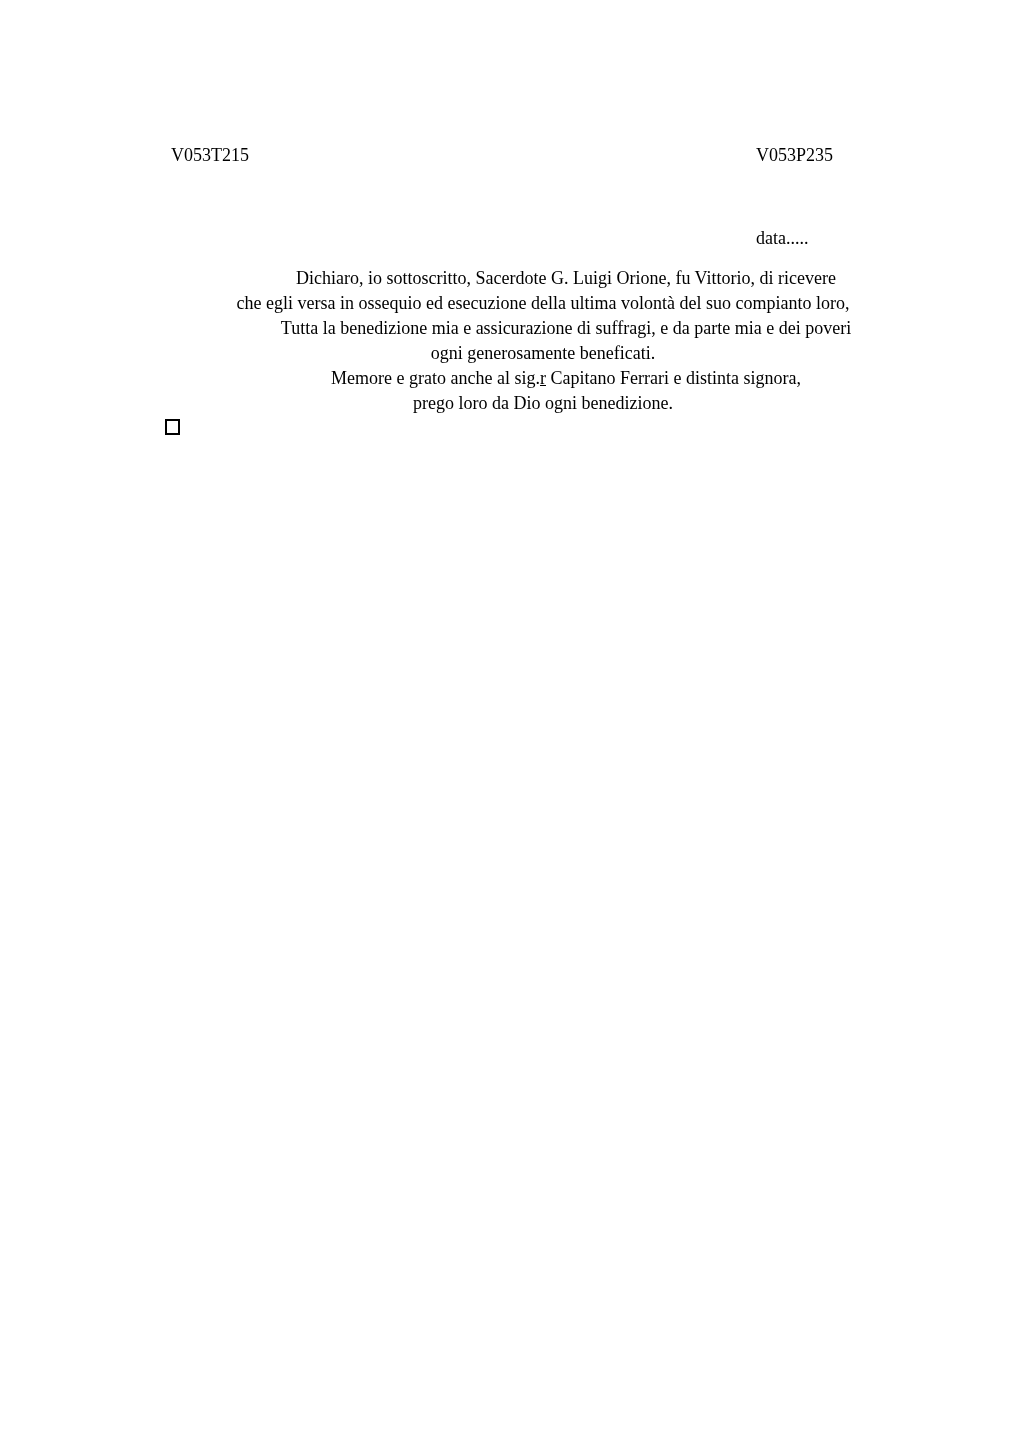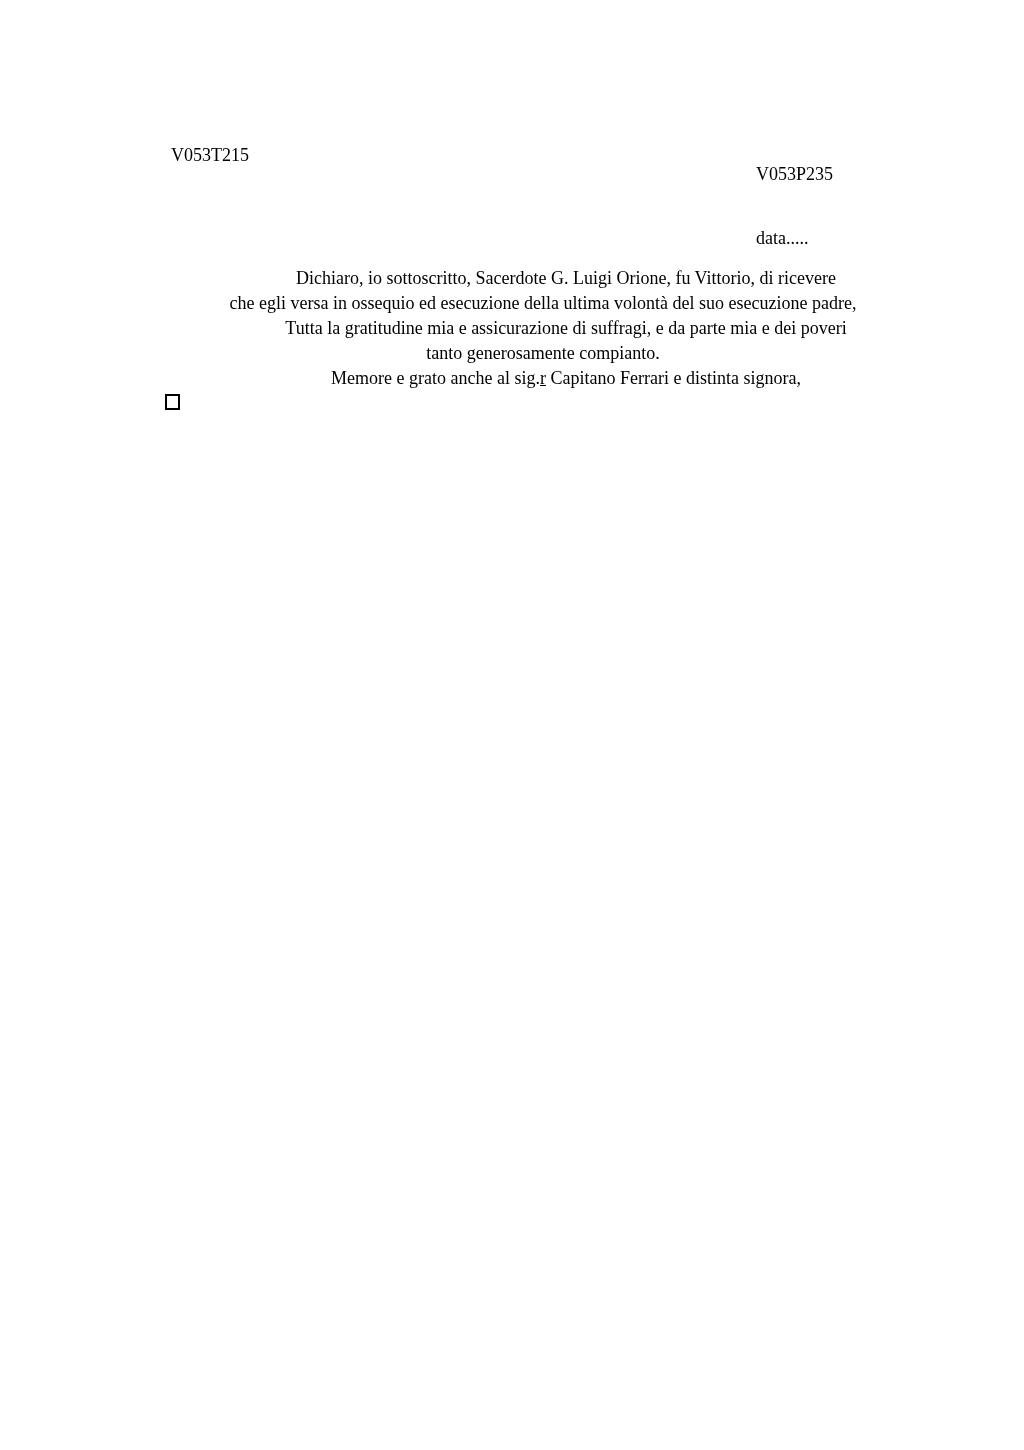--- a/index.html
+++ b/index.html
@@ -16,21 +16,21 @@
     font-family: "Liberation Serif", "DejaVu Serif", serif;
     font-size: 18px;
     overflow: hidden;
   }
   .abs {
     position: absolute;
     white-space: pre;
     line-height: 25px;
   }
   .header-left  { left: 171px; top: 143px; }
-  .header-right { left: 756px; top: 143px; margin-top: 19px; }
+  .header-right { left: 756px; top: 143px; }
   .date-line    { left: 756px; top: 219px; margin-top: 7px; }
   .body-block {
     position: absolute;
     left: 163px;
     top: 266px;
     width: 760px;
     line-height: 25px;
   }
   .line {
     white-space: pre; 
@@ -63,29 +63,30 @@
 
   <div class="abs header-right">V053P235</div>
 
   <div class="abs date-line">data.....</div>
 
   <div class="body-block">
 
     <div class="line indent">Dichiaro, io sottoscritto, Sacerdote G. Luigi Orione, fu Vittorio, di ricevere</div>
 
 
-    <div class="line">che egli versa in ossequio ed esecuzione della ultima volontà del suo esecuzione padre,</div>
+    <div class="line">che egli versa in ossequio ed esecuzione della ultima volontà del suo compianto loro,</div>
 
 
-    <div class="line indent">Tutta la gratitudine mia e assicurazione di suffragi, e da parte mia e dei poveri</div>
+    <div class="line indent">Tutta la benedizione mia e assicurazione di suffragi, e da parte mia e dei poveri</div>
 
-    <div class="line">tanto generosamente compianto.</div>
+    <div class="line">ogni generosamente beneficati.</div>
 
     <div class="line indent"><span>Memore e grato anche al sig.</span><span class="u">r</span><span> Capitano Ferrari e distinta signora,</span></div>
 
+    <div class="line">prego loro da Dio ogni benedizione.</div>
 
     <div class="box-row">
       <span class="box-glyph"></span>
     </div>
 
   </div>
 
 </div>
 
 </body></html>

